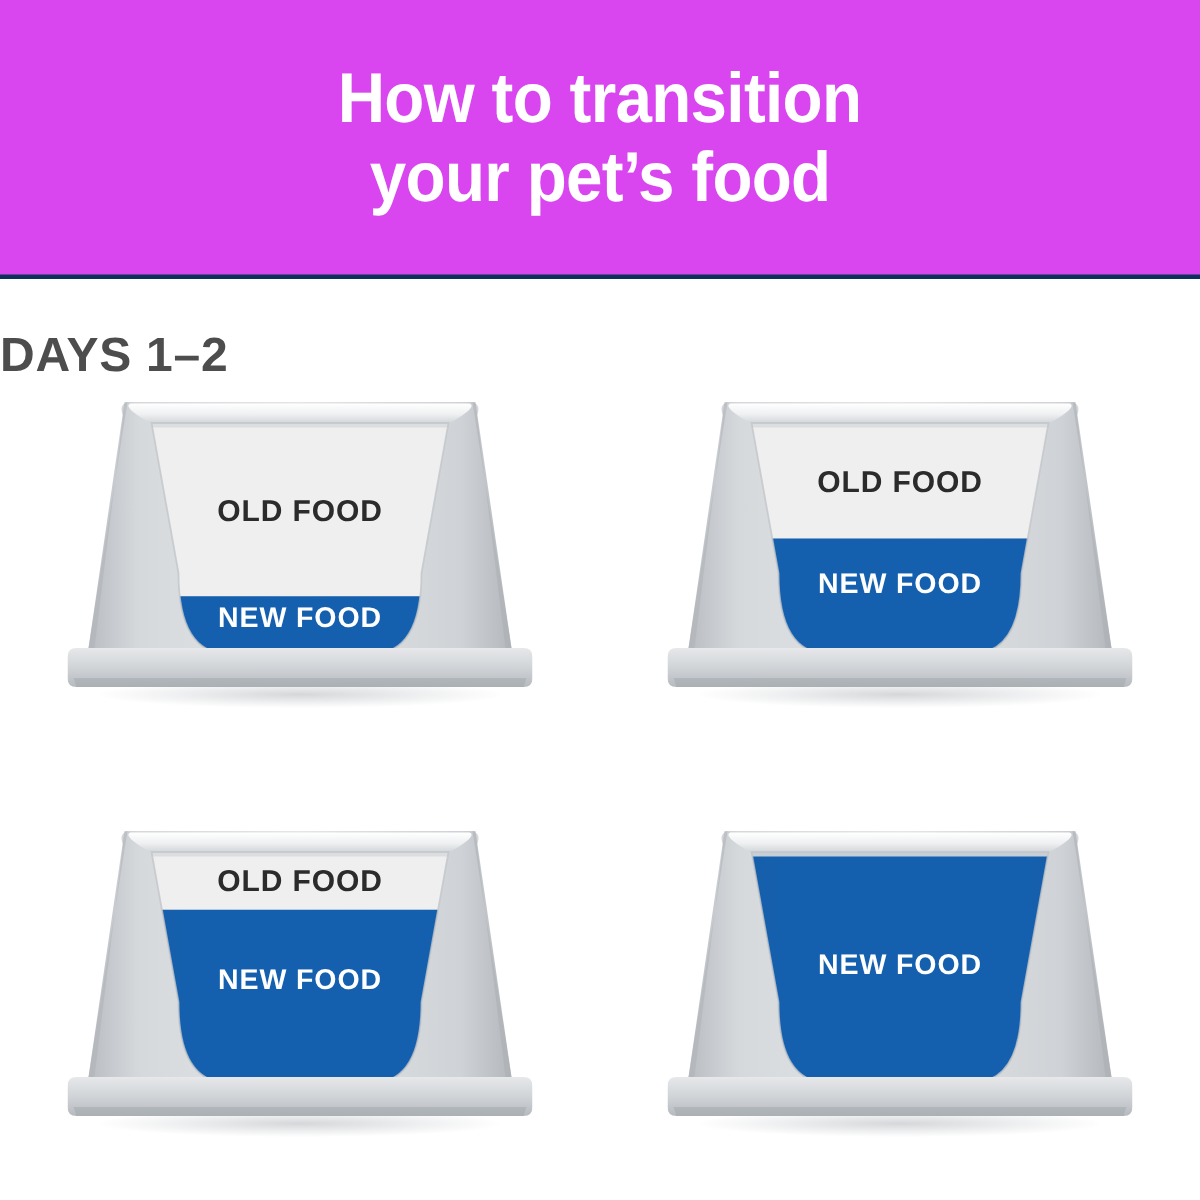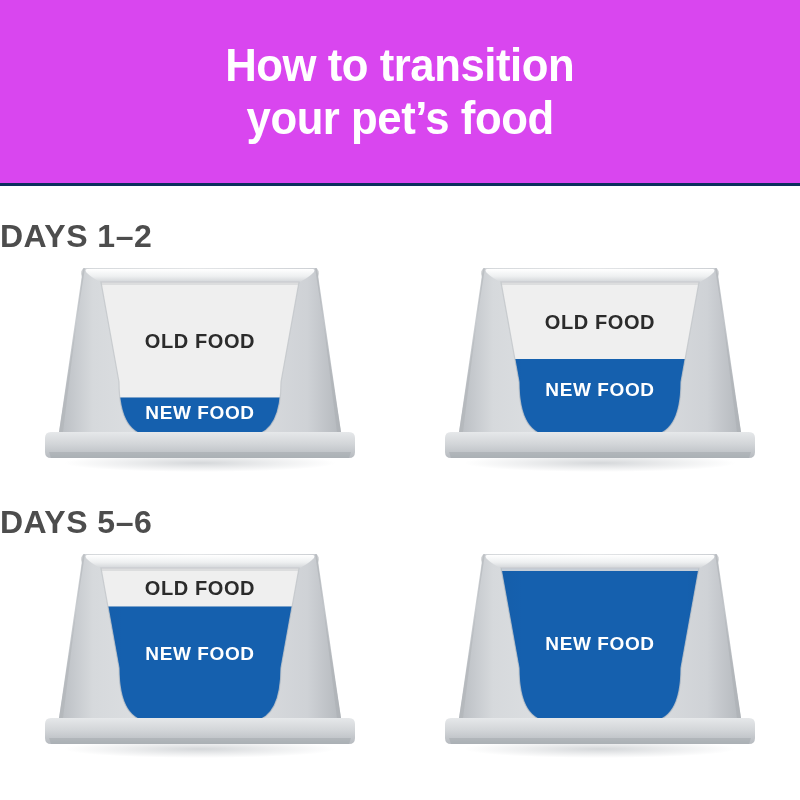--- a/index.html
+++ b/index.html
@@ -321,21 +321,20 @@
              L 306 192
              L 304 198
              L 6 198 Z" fill="#9ea3a8" opacity="0.45"></path>
   </svg>
         <div class="food-label label-old" style="top: 50.5px;">OLD FOOD</div>
         <div class="food-label label-new" style="top: 119.34px;">NEW FOOD</div>
       </div>
   </div>
 
   <div class="panel p2">
-    <div class="panel-title">DAYS 5–6</div>
     <div class="bowl-wrap">
         <svg class="bowl-svg" viewBox="0 0 310 215">
     <defs>
       <linearGradient id="gOuterb2" x1="0" y1="0" x2="1" y2="0">
         <stop offset="0%" stop-color="#b9bdc2"></stop>
         <stop offset="12%" stop-color="#d6d9dc"></stop>
         <stop offset="50%" stop-color="#e3e5e7"></stop>
         <stop offset="88%" stop-color="#cfd2d6"></stop>
         <stop offset="100%" stop-color="#b4b8bd"></stop>
       </linearGradient>

